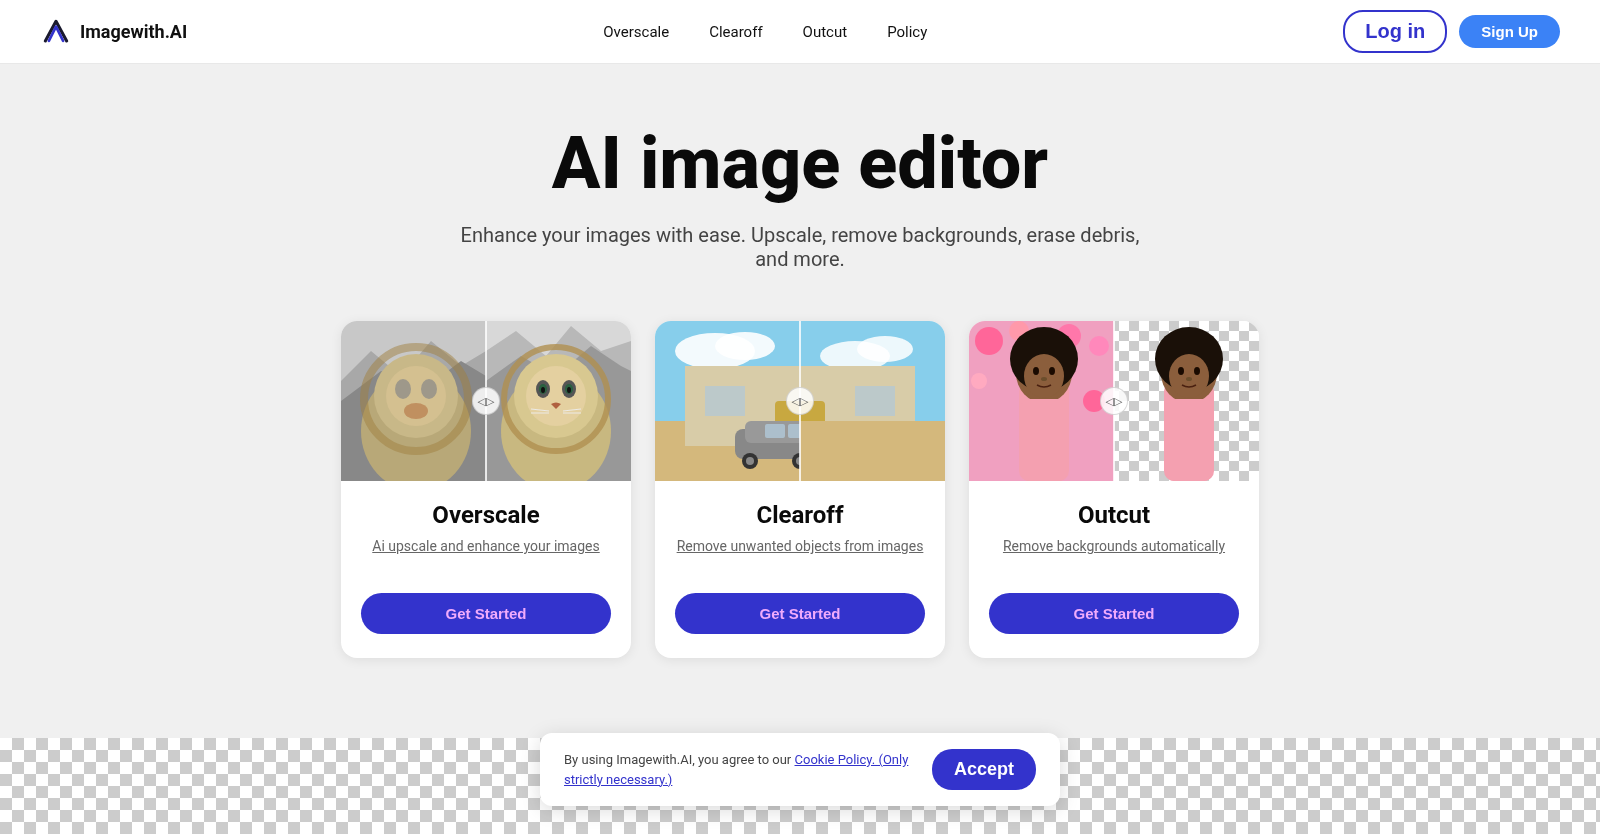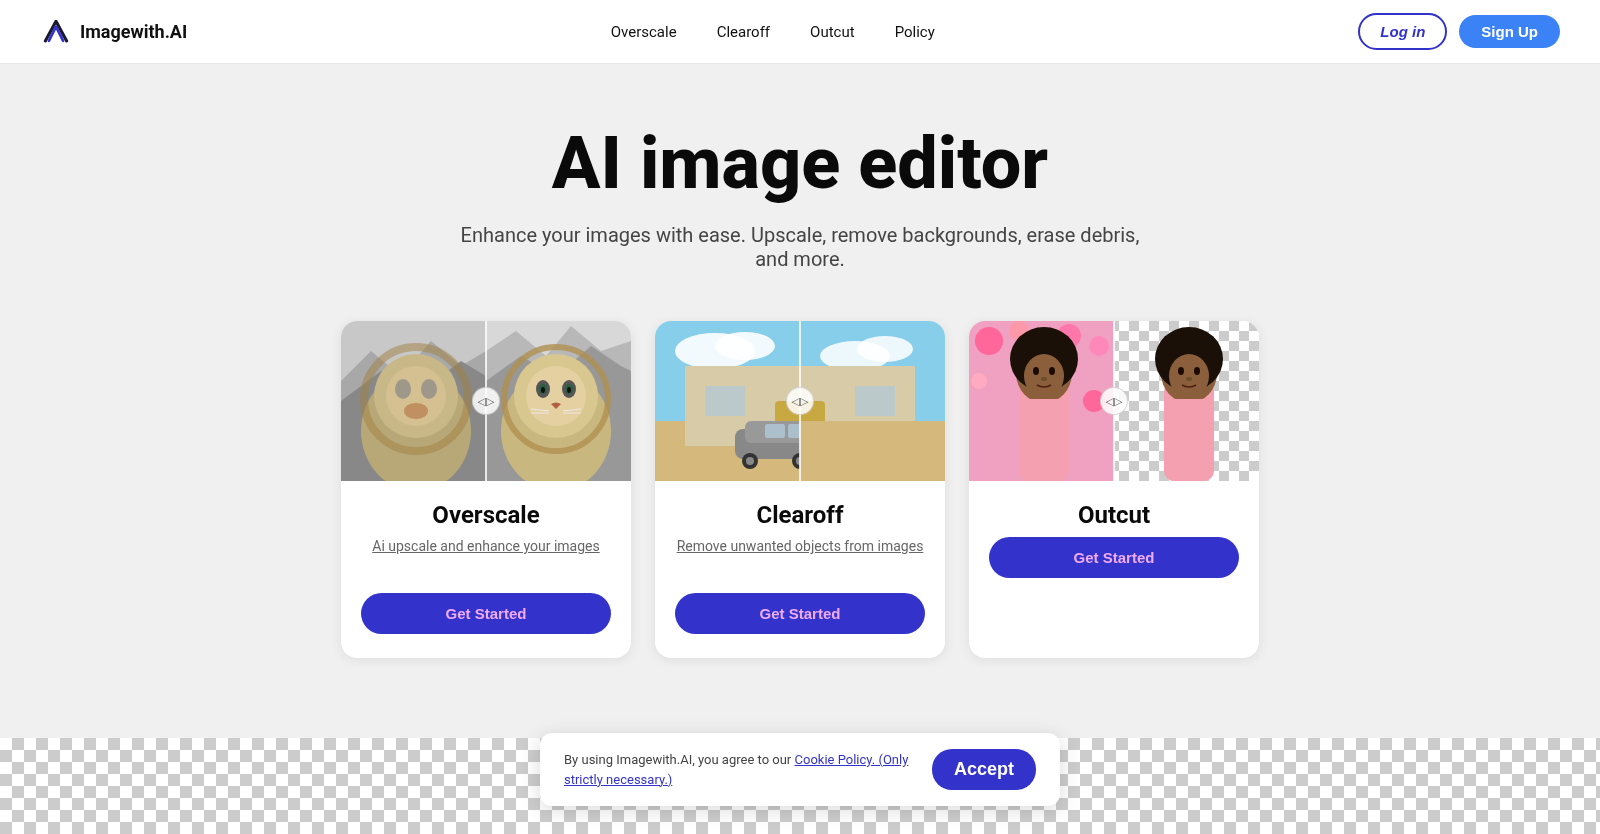--- a/index.html
+++ b/index.html
@@ -47,24 +47,23 @@
       display: flex;
       align-items: center;
       gap: 12px;
     }
     .btn-login {
       padding: 8px 20px;
       border: 2px solid #3333cc;
       border-radius: 20px;
       background: transparent;
       color: #3333cc;
-      font-size: 15px;
+      font-size: 20px;
       font-weight: 600;
       cursor: pointer;
-      font-style: italic;
     }
     .btn-signup {
       padding: 8px 22px;
       border: none;
       border-radius: 20px;
       background: #3b82f6;
       color: #fff;
       font-size: 15px;
       font-weight: 600;
       cursor: pointer;
@@ -424,20 +423,21 @@
 
           <path d="M213,64 Q220,68 227,64" stroke="#4a2010" stroke-width="1.5" fill="none"></path>
 
           <rect x="197" y="78" width="46" height="82" rx="8" fill="#f4a0b0"></rect>
         </svg>
         <div class="divider-line"></div>
         <div class="divider-handle">◁▷</div>
       </div>
       <div class="card-body">
         <div class="card-title">Outcut</div>
+        <div class="card-desc">Remove backgrounds automatically</div>
         <button class="btn-get-started">Get Started</button>
       </div>
     </div>
 
   </div>
 </section>
 
 <div class="bottom-area"></div>
 
 <div class="cookie-banner">

